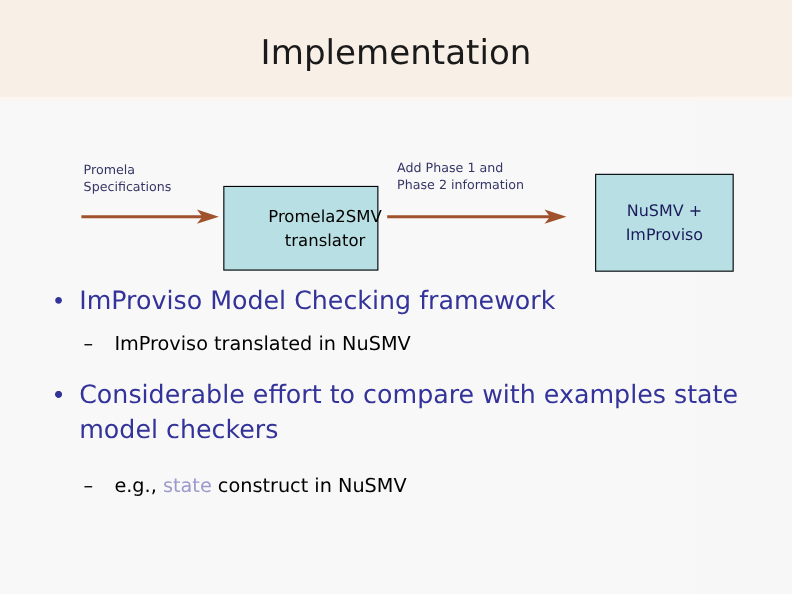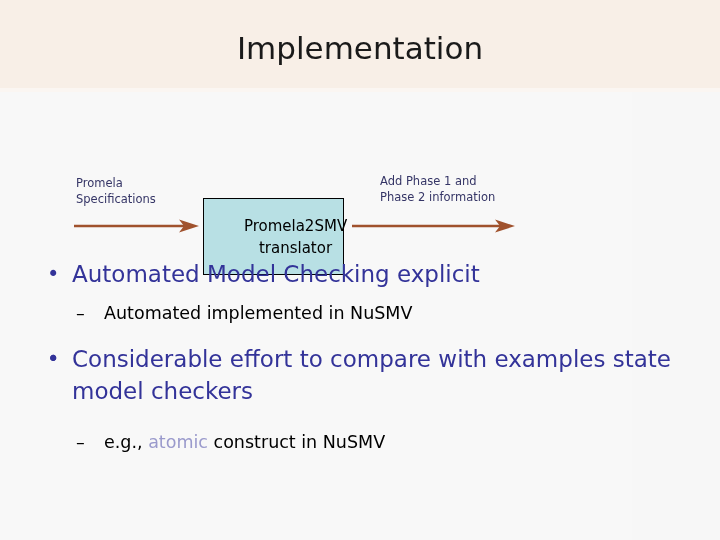--- a/index.html
+++ b/index.html
@@ -52,36 +52,35 @@
     line-height: 40px;
   }
 
   
   #diagram {
     position: absolute;
     left: 0;
     top: 0;
     width: 720px;
     height: 265px;
-    margin-top: 29px;
   }
   .flow-label {
     position: absolute;
     color: #353566;
     font-family: "DejaVu Sans", sans-serif;
     font-size: 11.5px;
     line-height: 16px;
     white-space: pre-line;
   }
   #label-promela-specs {
     left: 76px;
     top: 146px;
   }
   #label-phase-info {
-    left: 380px;
+    left: 361px;
     top: 144px;
   }
   .flow-box {
     position: absolute;
     background: #B8E0E4;
     border: 1.5px solid #000000;
     box-sizing: border-box;
     display: flex;
     align-items: center;
     justify-content: center;
@@ -201,42 +200,44 @@
     <div class="flow-label" id="label-phase-info">Add Phase 1 and
 Phase 2 information</div>
 
     <div class="flow-arrow" id="arrow-translator-to-nusmv">
       <svg width="163" height="14" viewBox="0 0 163 14">
         <line x1="0" y1="7" x2="150" y2="7" stroke="#A0522D" stroke-width="2.6"></line>
         <polygon points="143,0.5 163,7 143,13.5 148,7" fill="#A0522D"></polygon>
       </svg>
     </div>
 
+    <div class="flow-box" id="box-nusmv">NuSMV +
+ImProviso</div>
   </div>
 
   <div id="body-content">
 
     <div class="bullet-l1" id="bullet-1">
       <span class="bullet-mark">•</span>
-      <span>Automated Model Checking explicit</span>
+      <span>ImProviso Model Checking framework</span>
     </div>
 
     <div class="bullet-l2" id="bullet-sub-1">
       <span class="bullet-mark">–</span>
-      <span>Automated implemented in NuSMV</span>
+      <span>ImProviso translated in NuSMV</span>
     </div>
 
     <div class="bullet-l1" id="bullet-2">
       <span class="bullet-mark">•</span>
     </div>
 
     <div class="bullet-l1" id="bullet-3">
       <span class="bullet-mark">•</span>
       <span>Considerable effort to compare with examples state model checkers</span>
     </div>
 
     <div class="bullet-l2" id="bullet-sub-2">
       <span class="bullet-mark">–</span>
-      <span>e.g., </span><span class="kw-atomic">atomic</span><span> construct in NuSMV</span>
+      <span>e.g., </span><span class="kw-atomic">state</span><span> construct in NuSMV</span>
     </div>
 
   </div>
 </div>
 
 </body></html>

